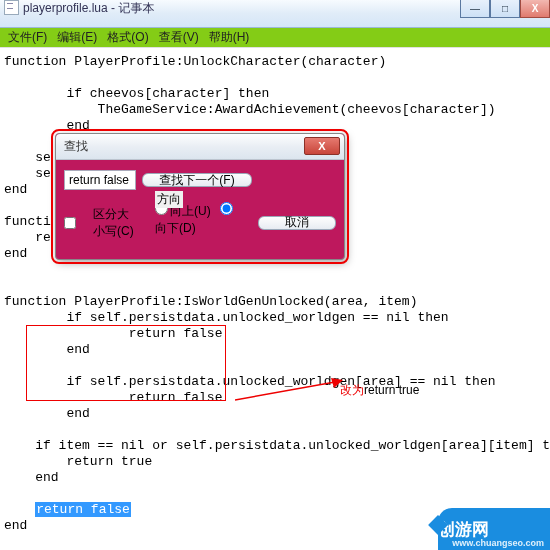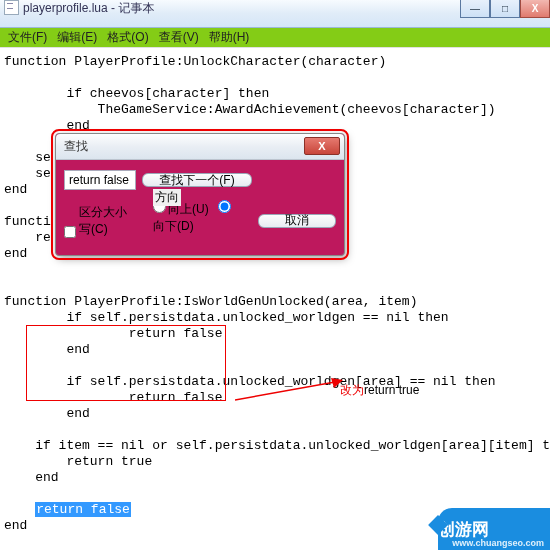--- a/index.html
+++ b/index.html
@@ -21,23 +21,23 @@
 .annot{position:absolute;left:340px;top:382px;color:#e00;font-size:12px}
 .annot .rt{color:#000}
 .dialog{position:absolute;left:55px;top:133px;width:290px;background:#be185d;border:1px solid #888;border-radius:4px;box-shadow:2px 3px 8px rgba(0,0,0,.35);outline:2px solid #e00;outline-offset:2px}
 .dlg-tb{height:26px;background:linear-gradient(#fdfefe,#e9eef4,#dce5ee);border-bottom:1px solid #bcc4ce;display:flex;align-items:center;padding:0 8px;position:relative;border-radius:4px 4px 0 0}
 .dlg-title{color:#333}
 .dlg-x{position:absolute;right:4px;top:3px;width:36px;height:18px;background:linear-gradient(#e67a70,#c8453a);border:1px solid #8a3028;border-radius:2px;color:#fff;display:flex;align-items:center;justify-content:center;font-size:11px;font-weight:bold}
 .dlg-body{padding:10px 8px 10px 8px;display:grid;grid-template-columns:72px 1fr 78px;gap:6px 6px;align-items:center}
 .dlg-lbl{font-size:12px;text-align:left}
 .dlg-input{height:20px;border:1px solid #aab;background:#fff;padding:0 4px;font-size:12px;font-family:inherit}
 .dlg-btn{height:14px;border:1px solid #9aa8b8;background:linear-gradient(#fdfdfd,#e7ecf2);border-radius:6px;font-size:12px;display:flex;align-items:center;justify-content:center}
-.dlg-chk{display:flex;align-items:flex-end;gap:3px}
+.dlg-chk{display:flex;align-items:center;gap:17px}
 .dlg-chk input{width:12px;height:12px}
-.dlg-dir{border:5px solid #be185d;padding:3px 6px 5px 6px;position:relative;margin-top:-4px}
+.dlg-dir{border:7px solid #be185d;padding:3px 6px 5px 6px;position:relative;margin-top:-4px}
 .dlg-dir .leg{position:absolute;top:-8px;left:6px;background:#f0f0f0;padding:0 2px;font-size:12px}
 .dlg-dir label{font-size:12px;margin-right:6px}
 .dlg-dir input{margin-right:2px}
 .r2{grid-column:1/2}
 .r2b{grid-column:2/3}
 .r2c{grid-column:3/4}
 .watermark{position:absolute;right:0;bottom:0;width:112px;height:42px;background:#1a8de0;border-top-left-radius:14px;display:flex;align-items:center;justify-content:flex-start;color:#fff;font-weight:bold;font-size:17px}
 .watermark .sub{position:absolute;bottom:2px;right:6px;font-size:9px;color:#dff0fb;font-weight:bold}
 .watermark .notch{position:absolute;left:-7px;top:10px;width:14px;height:14px;background:#1a8de0;transform:rotate(45deg)}
 </style>

